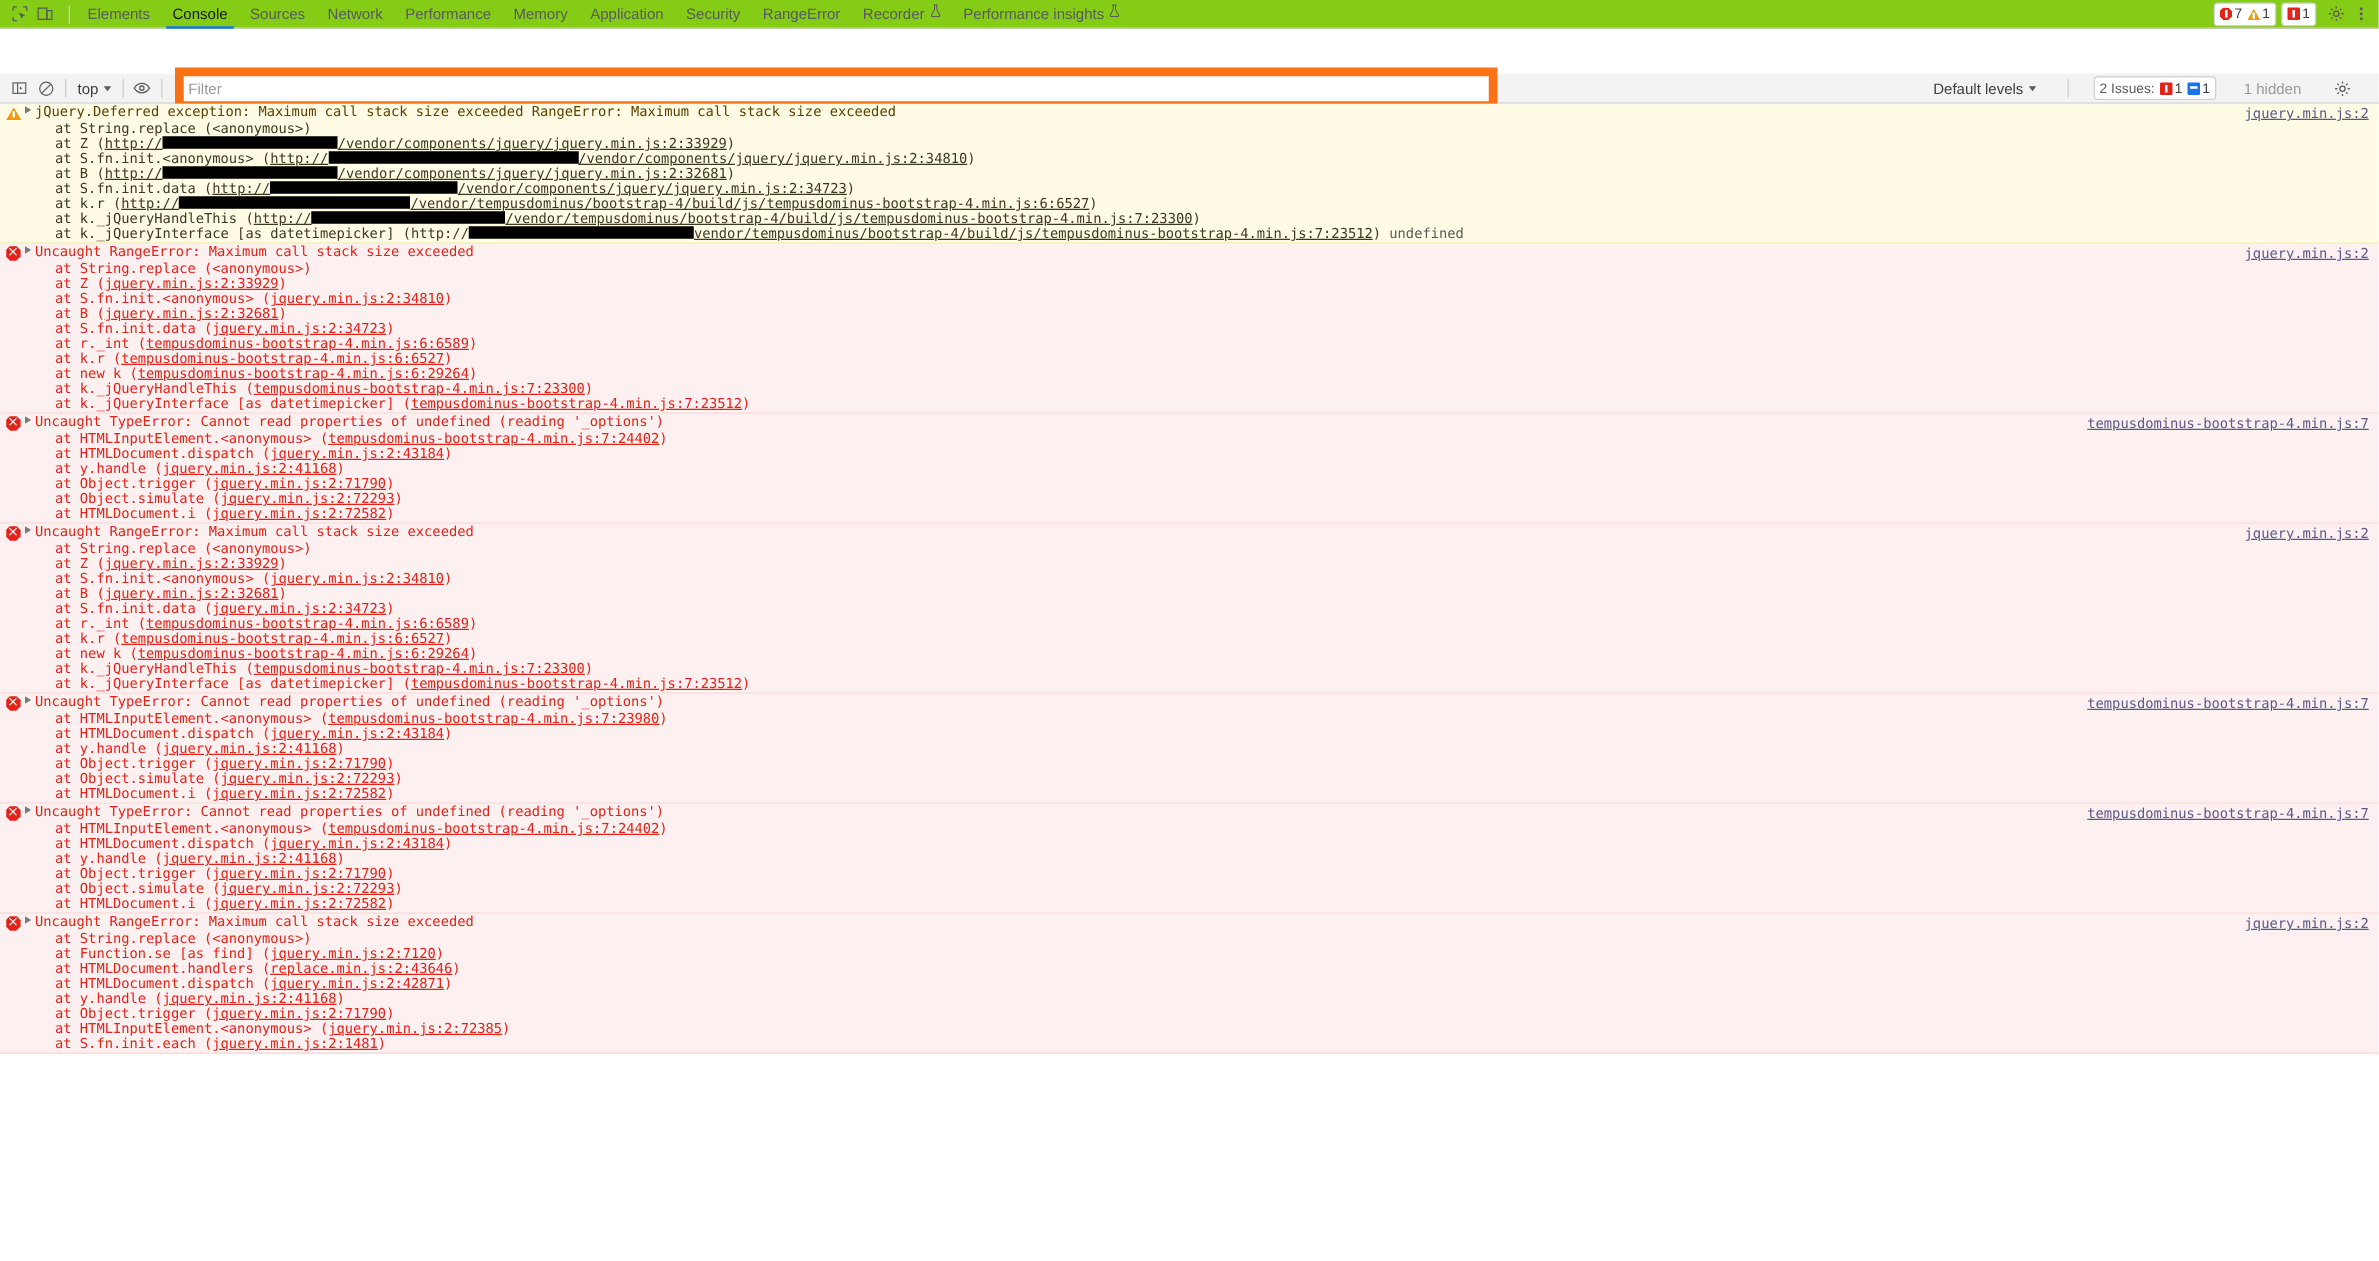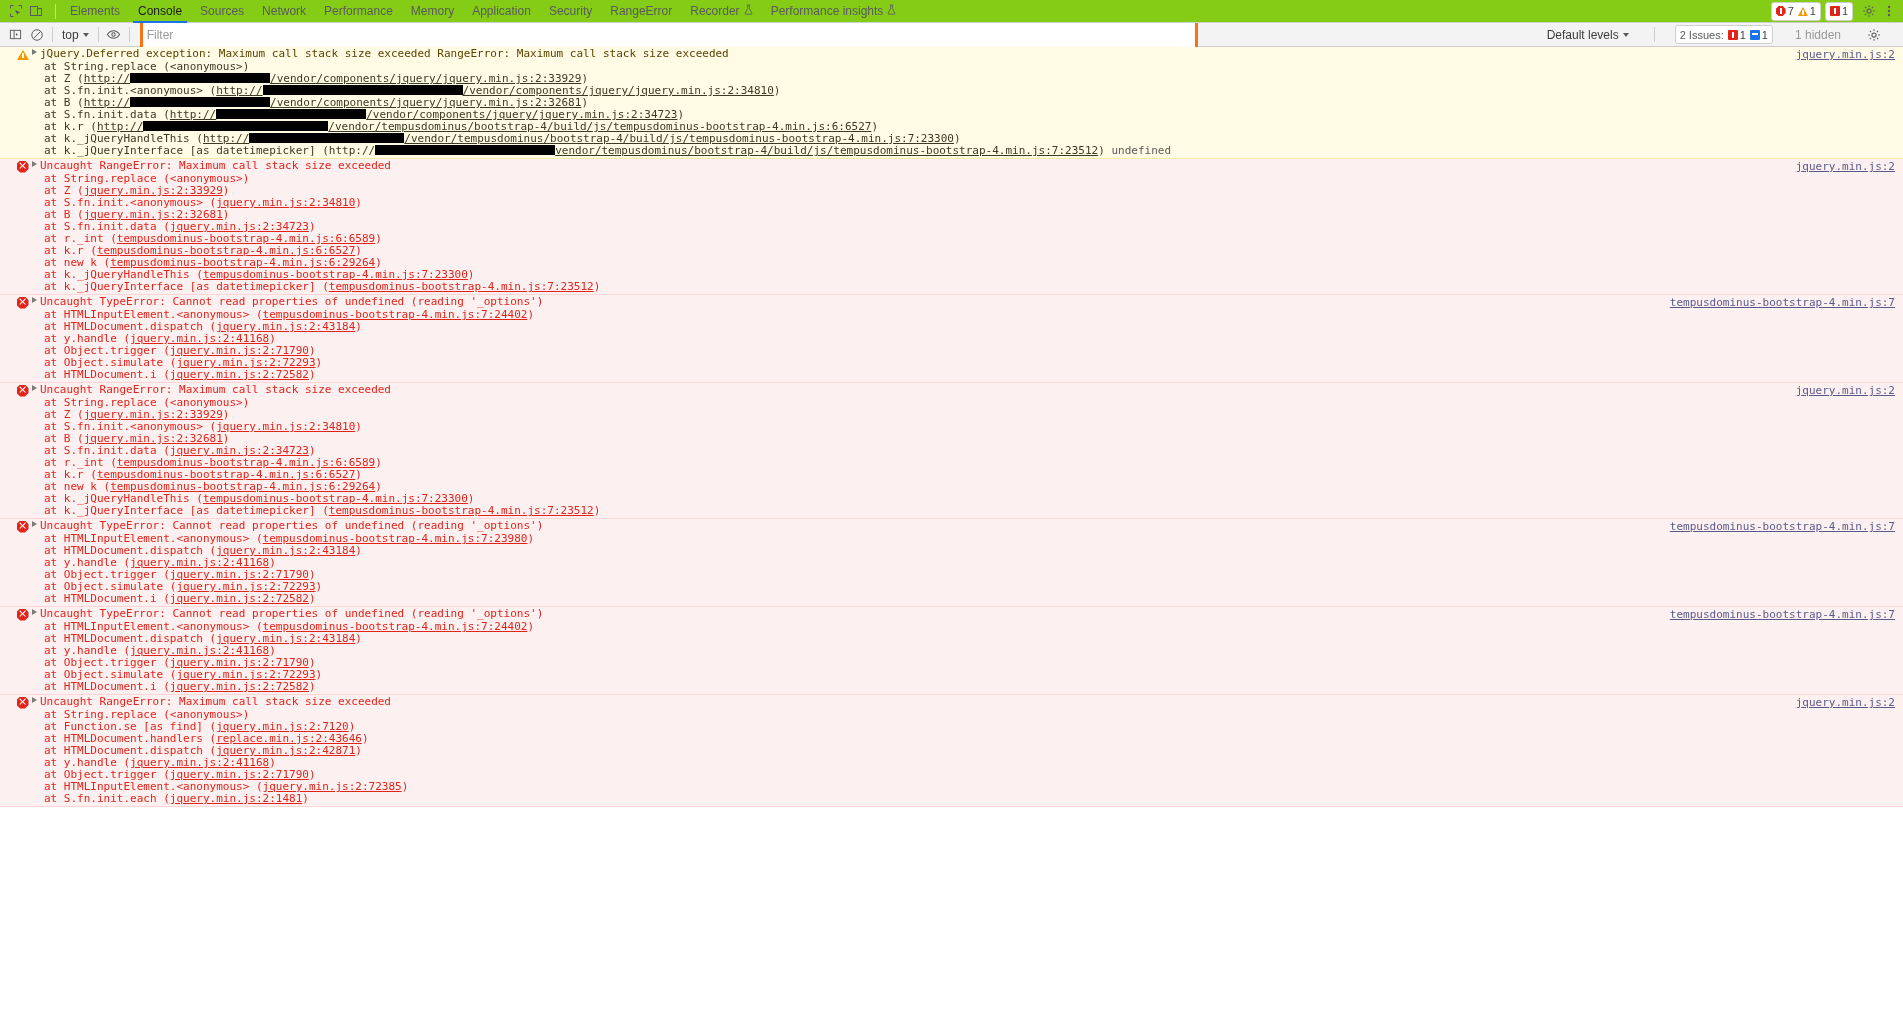--- a/index.html
+++ b/index.html
@@ -130,20 +130,21 @@
   .console-toolbar {
     display: flex;
     align-items: center;
     height: 24px;
     background: #f3f3f3;
     border-bottom: 1px solid #cdcdcd;
     font-size: 12px;
     color: #5a5a5a;
     box-sizing: border-box;
     padding-left: 4px;
+    margin-top: 36px;
   }
   .ct-btn {
     width: 22px; height: 22px;
     display: flex; align-items: center; justify-content: center;
     cursor: pointer; color: #5a5a5a;
   }
   .ct-sep { width: 1px; height: 15px; background: #cdcdcd; margin: 0 4px; }
   .ct-select {
     display: flex; align-items: center; gap: 4px;
     padding: 0 5px; height: 19px; cursor: pointer;
@@ -154,21 +155,21 @@
     border-left: 3.5px solid transparent;
     border-right: 3.5px solid transparent;
     border-top: 4.5px solid #5a5a5a;
     display: inline-block;
   }
   .filter-input {
     flex: 0 0 auto;
     width: 1058px;
     height: 34px;
     margin-left: 6px;
-    border: 3px solid #f97316;
+    border: 7px solid #f97316;
     background: #fff;
     border-radius: 0;
     font-size: 12px;
     color: #3c3c3c;
     padding: 0 4px;
     box-sizing: border-box;
     font-family: "Liberation Sans", sans-serif;
     outline: none;
   }
   .filter-input::placeholder { color: #9a9a9a; }
@@ -202,21 +203,21 @@
     background: #fffbe5;
     border-bottom-color: #f5e9a9;
   }
   .msg.error {
     background: #fdf0f0;
     border-bottom-color: #ffd6d6;
   }
   .msg-header {
     display: flex;
     align-items: flex-start;
-    padding-left: 16px;
+    padding-left: 4px;
     position: relative;
     min-height: 13px;
   }
   .msg-badge {
     width: 13px; min-width: 13px;
     height: 13px;
     display: flex; align-items: center; justify-content: center;
     margin-top: 0px;
   }
   .badge-warn {

